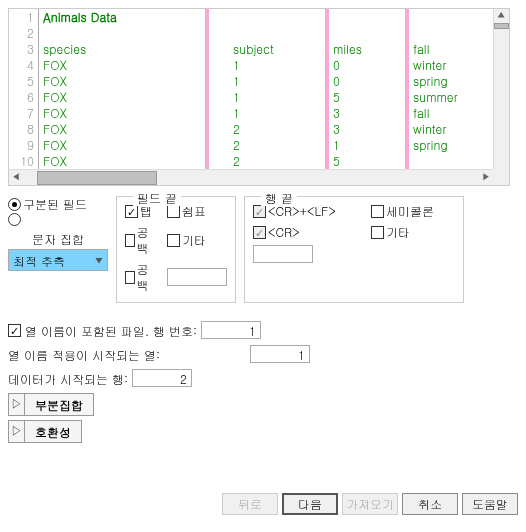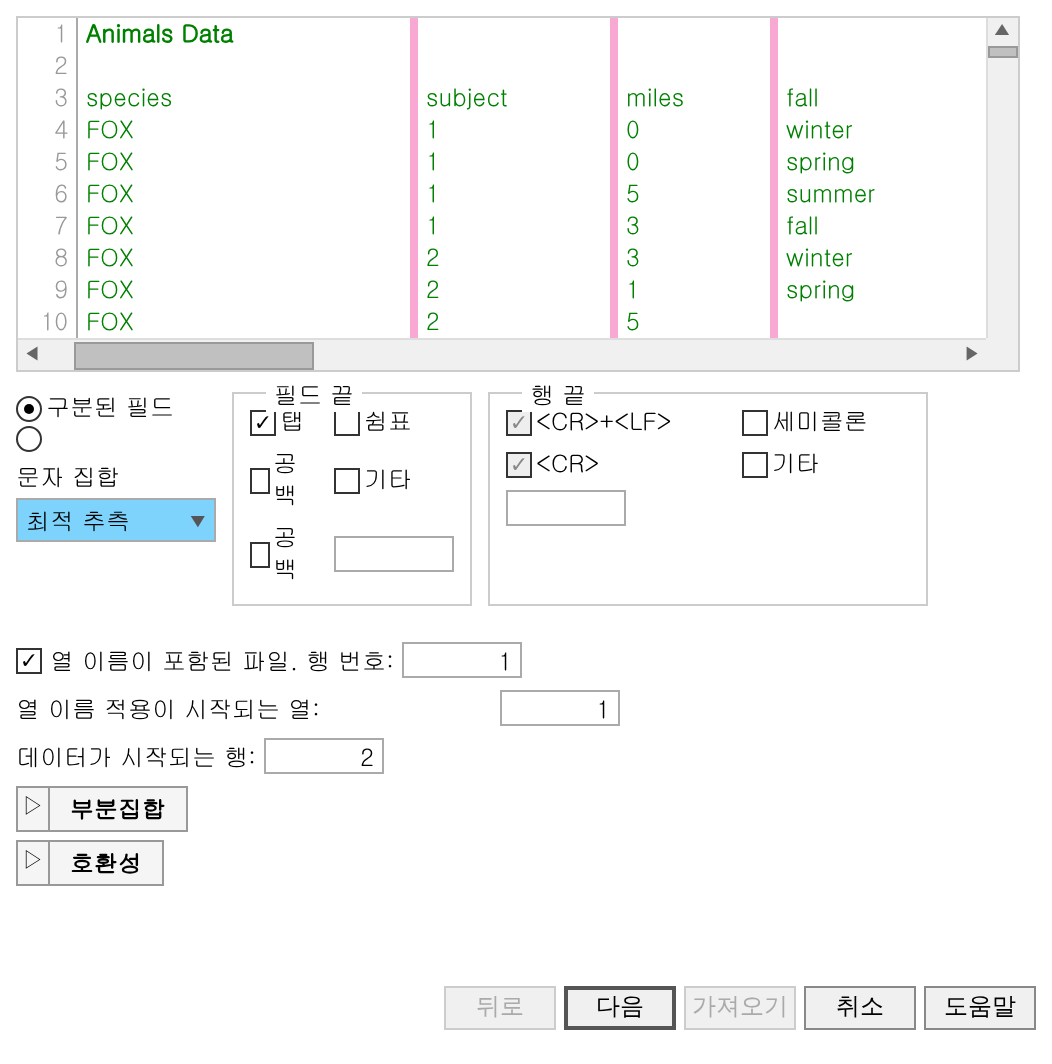--- a/index.html
+++ b/index.html
@@ -6,33 +6,33 @@
 body { margin: 0; padding: 8px; background: #fff; width: 526px; }
 .preview-wrap { border: 1px solid #ccc; width: 502px; height: 178px; position: relative; overflow: hidden; background: #fff; }
 .preview-inner { display: flex; height: 160px; }
 .gutter { width: 30px; border-right: 1px solid #aaa; text-align: right; padding-right: 4px; color: #999; }
 .gutter div { height: 16px; line-height: 16px; }
 .cols { display: flex; flex: 1; }
 .col { border-right: 4px solid #f9a8d4; padding: 0 4px; }
 .col div { height: 16px; line-height: 16px; color: #008000; white-space: nowrap; }
 .col div.header { font-weight: bold; }
 .col0 { width: 170px; }
-.col1 { width: 100px; }
+.col1 { width: 100px; margin-left: 20px; }
 .col2 { width: 80px; }
 .col3 { flex: 1; border-right: none; }
 .vscroll { position: absolute; right: 0; top: 0; width: 16px; height: 160px; background: #f0f0f0; border-left: 1px solid #ddd; }
 .vscroll .thumb { width: 100%; height: 6px; background: #c0c0c0; border: 1px solid #999; }
 .vscroll .arrow { width: 14px; height: 14px; text-align: center; line-height: 12px; color: #666; font-size: 9px; }
 .hscroll { position: absolute; left: 0; bottom: 0; right: 16px; height: 16px; background: #f0f0f0; border-top: 1px solid #ddd; display: flex; align-items: center; }
 .hscroll .thumb { height: 14px; width: 120px; background: #c0c0c0; border: 1px solid #999; margin-left: 14px; }
 .hscroll .arrow { width: 14px; height: 14px; text-align: center; line-height: 12px; color: #666; font-size: 9px; }
 .hscroll .spacer { flex: 1; }
 .corner { position: absolute; right: 0; bottom: 0; width: 16px; height: 16px; background: #f0f0f0; }
 .options-row { display: flex; gap: 8px; margin-top: 10px; }
-.left-opts { width: 100px; }
+.left-opts { width: 100px; text-align: center; }
 .radio-row, .check-row { display: flex; align-items: center; gap: 2px; line-height: 16px; margin-bottom: 1px; }
 .radio, .check { width: 13px; height: 13px; border: 1px solid #333; display: inline-flex; align-items: center; justify-content: center; font-size: 10px; background: #fff; }
 .radio { border-radius: 50%; }
 .radio.on::after { content: ""; width: 5px; height: 5px; background: #000; border-radius: 50%; }
 .check.on::after { content: "✓"; font-size: 11px; line-height: 11px; }
 .check.disabled { background: #eee; color: #888; }
 .sec-label { margin-top: 4px; margin-bottom: 2px; }
 .combo { width: 100px; height: 22px; border: 1px solid #aaa; background: #7dd3fc; display: flex; align-items: center; padding: 0 4px; justify-content: space-between; }
 .combo .arr { font-size: 9px; color: #555; }
 .group { border: 1px solid #ccc; padding: 6px 8px 8px 8px; position: relative; }
@@ -42,21 +42,21 @@
 .g2 { width: 220px; }
 .small-input { width: 60px; height: 18px; border: 1px solid #aaa; text-align: right; padding: 0 4px; background: #fff; display: inline-block; margin-left: 4px; vertical-align: middle; }
 .form-rows { margin-top: 18px; }
 .form-row { display: flex; align-items: center; margin-bottom: 6px; }
 .form-row .lbl { }
 .expander { margin-top: 4px; }
 .expander-btn { display: inline-flex; border: 1px solid #999; background: #f5f5f5; }
 .expander-btn .tri { width: 16px; border-right: 1px solid #999; text-align: center; line-height: 18px; }
 .expander-btn .txt { padding: 2px 10px; font-weight: bold; }
 .button-bar { margin-top: 50px; display: flex; justify-content: flex-end; gap: 4px; }
-.btn { width: 56px; height: 22px; border: 1px solid #888; background: #f0f0f0; text-align: center; line-height: 20px; color: #000; font-family: Liberation Mono, monospace; }
+.btn { width: 56px; height: 22px; border: 1px solid #888; background: #f0f0f0; text-align: center; line-height: 20px; color: #000; }
 .btn.disabled { color: #aaa; border-color: #ccc; }
 .btn.primary { border: 2px solid #555; line-height: 18px; font-weight: normal; }
 </style>
 </head>
 <body>
 
 <div class="preview-wrap">
   <div class="preview-inner">
     <div class="gutter">
       <div>1</div>

